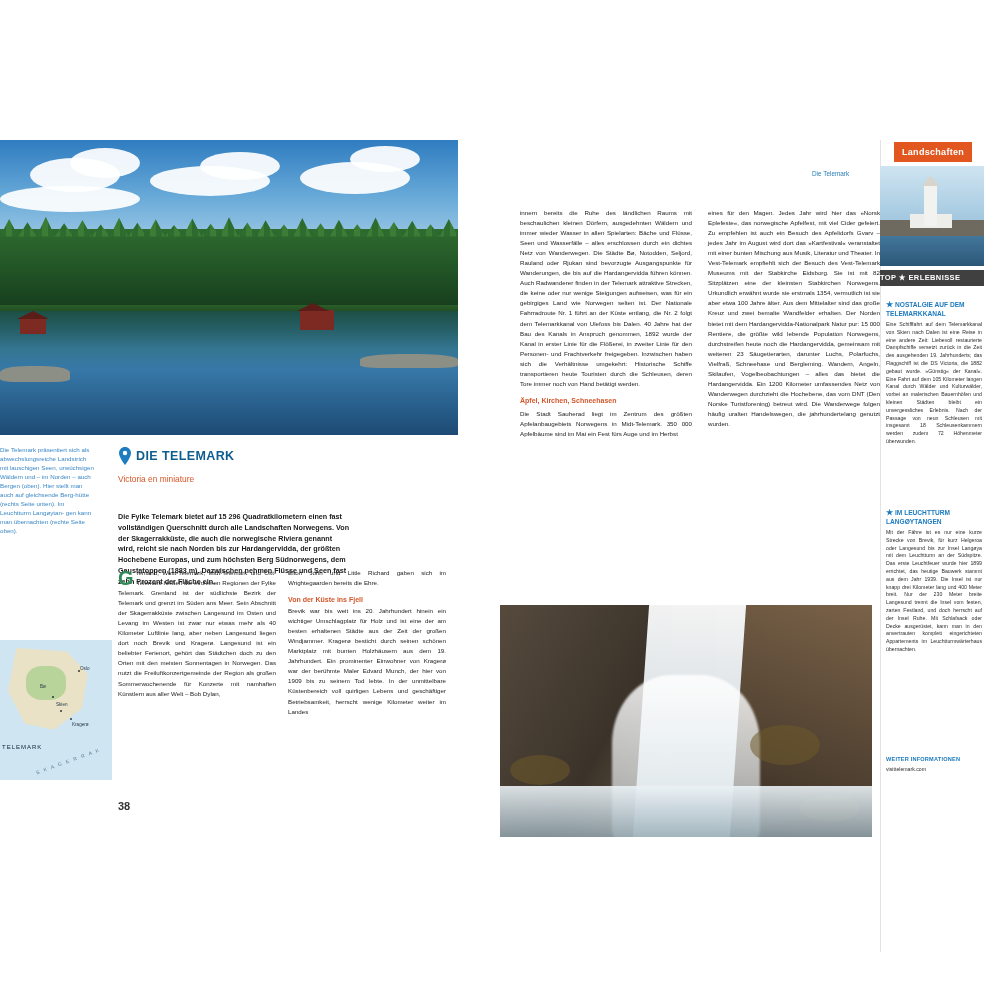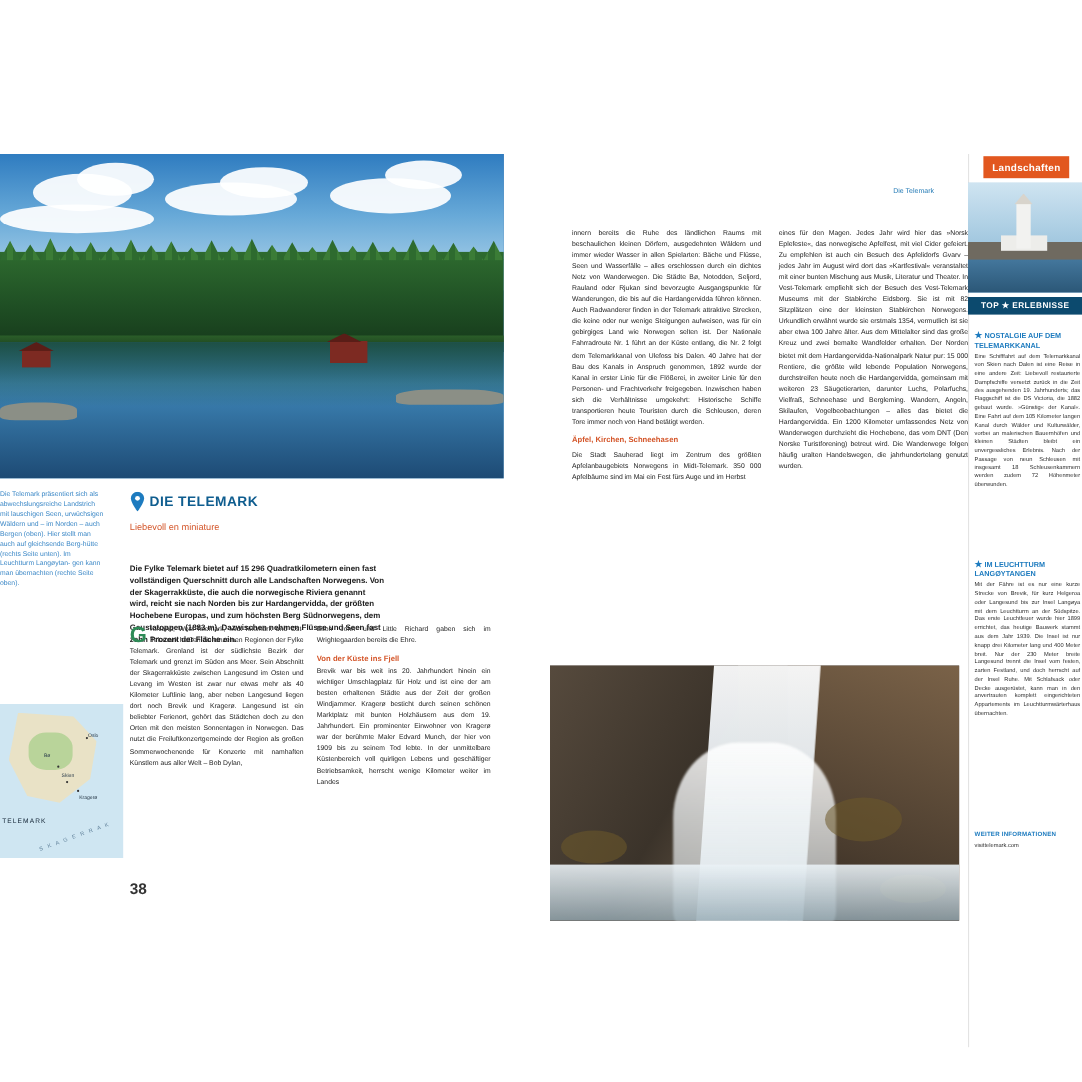--- a/index.html
+++ b/index.html
@@ -87,21 +87,21 @@
     background:#cfe6f2;overflow:hidden;
   }
   .map-land{position:absolute;left:8px;top:8px;width:84px;height:86px;background:#e9e2c6;
     clip-path:polygon(10% 0,70% 4%,95% 30%,88% 70%,55% 95%,20% 88%,0 50%);}
   .map-green{position:absolute;left:26px;top:26px;width:40px;height:34px;background:#b9d49a;border-radius:40%;}
   .map-lbl{position:absolute;font-size:4.6px;color:#2a3b4a;}
   .map-title{position:absolute;left:2px;top:104px;font-size:6px;letter-spacing:1px;color:#123;}
   .map-sea{position:absolute;left:34px;top:118px;font-size:5px;letter-spacing:1.6px;color:#5e7f98;transform:rotate(-20deg);}
   .map-dot{position:absolute;width:2px;height:2px;background:#333;border-radius:50%;}
 
-  .folio{position:absolute;left:118px;top:800px;font-size:14px;font-weight:bold;color:#333;}
+  .folio{position:absolute;left:118px;top:800px;font-size:11px;font-weight:bold;color:#333;}
 
   
   .right-page{position:absolute;left:500px;top:0;width:484px;height:984px;}
   .running-head{position:absolute;left:312px;top:170px;font-size:6.4px;color:#2b7fb8;}
 
   .rcol{position:absolute;font-size:6.2px;line-height:1.62;text-align:justify;color:#222;width:172px;}
   .rcol-1{left:20px;top:208px;}
   .rcol-2{left:208px;top:208px;}
   .rsub{font-size:7px;color:#d4562a;font-weight:bold;margin:6px 0 3px;}
 
@@ -143,22 +143,22 @@
   .lp-sky{position:absolute;left:0;top:0;width:100%;height:62%;background:linear-gradient(#cfe4f1,#9cc4dd);}
   .lp-sea{position:absolute;left:0;bottom:0;width:100%;height:38%;background:linear-gradient(#4a7fa6,#2b5777);}
   .lp-rock{position:absolute;left:0;bottom:30%;width:100%;height:16%;background:#6f6a60;}
   .lp-tower{position:absolute;left:44px;top:18px;width:13px;height:42px;background:#f2f2f0;}
   .lp-top{position:absolute;left:42px;top:10px;width:17px;height:10px;background:#d8d4cc;
     clip-path:polygon(0 100%,50% 0,100% 100%);}
   .lp-house{position:absolute;left:30px;top:48px;width:42px;height:14px;background:#ededea;}
 
   .topband{
     position:absolute;left:880px;top:270px;width:104px;height:16px;
-    background:#0c4a6e;color:#fff;font-size:7.5px;font-weight:bold;
-    line-height:16px;text-align:center;letter-spacing:.4px;
+    background:#404040;color:#fff;font-size:7.5px;font-weight:bold;
+    line-height:16px;text-align:left;letter-spacing:.4px;
   }
   .star{color:#1d7bbf;font-size:8px;}
   .tip{position:absolute;left:886px;width:96px;}
   .tip-title{font-size:6.6px;font-weight:bold;color:#1d7bbf;line-height:1.3;}
   .tip-body{font-size:5.2px;line-height:1.5;color:#2d2d2d;text-align:justify;margin-top:2px;}
   .tip-1{top:300px;}
   .tip-2{top:508px;}
   .info-head{position:absolute;left:886px;top:756px;font-size:5.6px;font-weight:bold;color:#1d7bbf;letter-spacing:.2px;}
   .info-body{position:absolute;left:886px;top:766px;width:96px;font-size:5.2px;color:#2d2d2d;}
 </style>
@@ -189,21 +189,21 @@
       <div class="rock r2"></div>
     </div>
 
     <div class="lead-note">Die Telemark präsentiert sich als abwechslungsreiche Landstrich mit lauschigen Seen, urwüchsigen Wäldern und – im Norden – auch Bergen (oben). Hier stellt man auch auf gleichsende Berg-hütte (rechts Seite unten). Im Leuchtturm Langøytan- gen kann man übernachten (rechte Seite oben).</div>
 
     <svg class="pin-icon" viewBox="0 0 14 18">
       <path d="M7 0C3.7 0 1 2.7 1 6c0 4.5 6 12 6 12s6-7.5 6-12c0-3.3-2.7-6-6-6z" fill="#1d7bbf"></path>
       <circle cx="7" cy="6" r="2.2" fill="#ffffff"></circle>
     </svg>
     <div class="sec-title">DIE TELEMARK</div>
-    <div class="sec-sub">Liebevoll en miniature</div>
+    <div class="sec-sub">Victoria en miniature</div>
     <div class="lede">Die Fylke Telemark bietet auf 15 296 Quadratkilometern einen fast vollständigen Querschnitt durch alle Landschaften Norwegens. Von der Skagerrakküste, die auch die norwegische Riviera genannt wird, reicht sie nach Norden bis zur Hardangervidda, der größten Hochebene Europas, und zum höchsten Berg Südnorwegens, dem Gaustatoppen (1883 m). Dazwischen nehmen Flüsse und Seen fast zehn Prozent der Fläche ein.</div>
 
     <div class="dropcap-col">
       <div class="bodytxt">
         <span class="dropcap">G</span>
         <span>renland, West-Telemark, Midt-Telemark und Ost-Telemark heißen die einzelnen Regionen der Fylke Telemark. Grenland ist der südlichste Bezirk der Telemark und grenzt im Süden ans Meer. Sein Abschnitt der Skagerrakküste zwischen Langesund im Osten und Levang im Westen ist zwar nur etwas mehr als 40 Kilometer Luftlinie lang, aber neben Langesund liegen dort noch Brevik und Kragerø. Langesund ist ein beliebter Ferienort, gehört das Städtchen doch zu den Orten mit den meisten Sonnentagen in Norwegen. Das nutzt die Freiluftkonzertgemeinde der Region als großen Sommerwochenende für Konzerte mit namhaften Künstlern aus aller Welt – Bob Dylan,</span>
       </div>
     </div>
 
     <div class="col-2">

